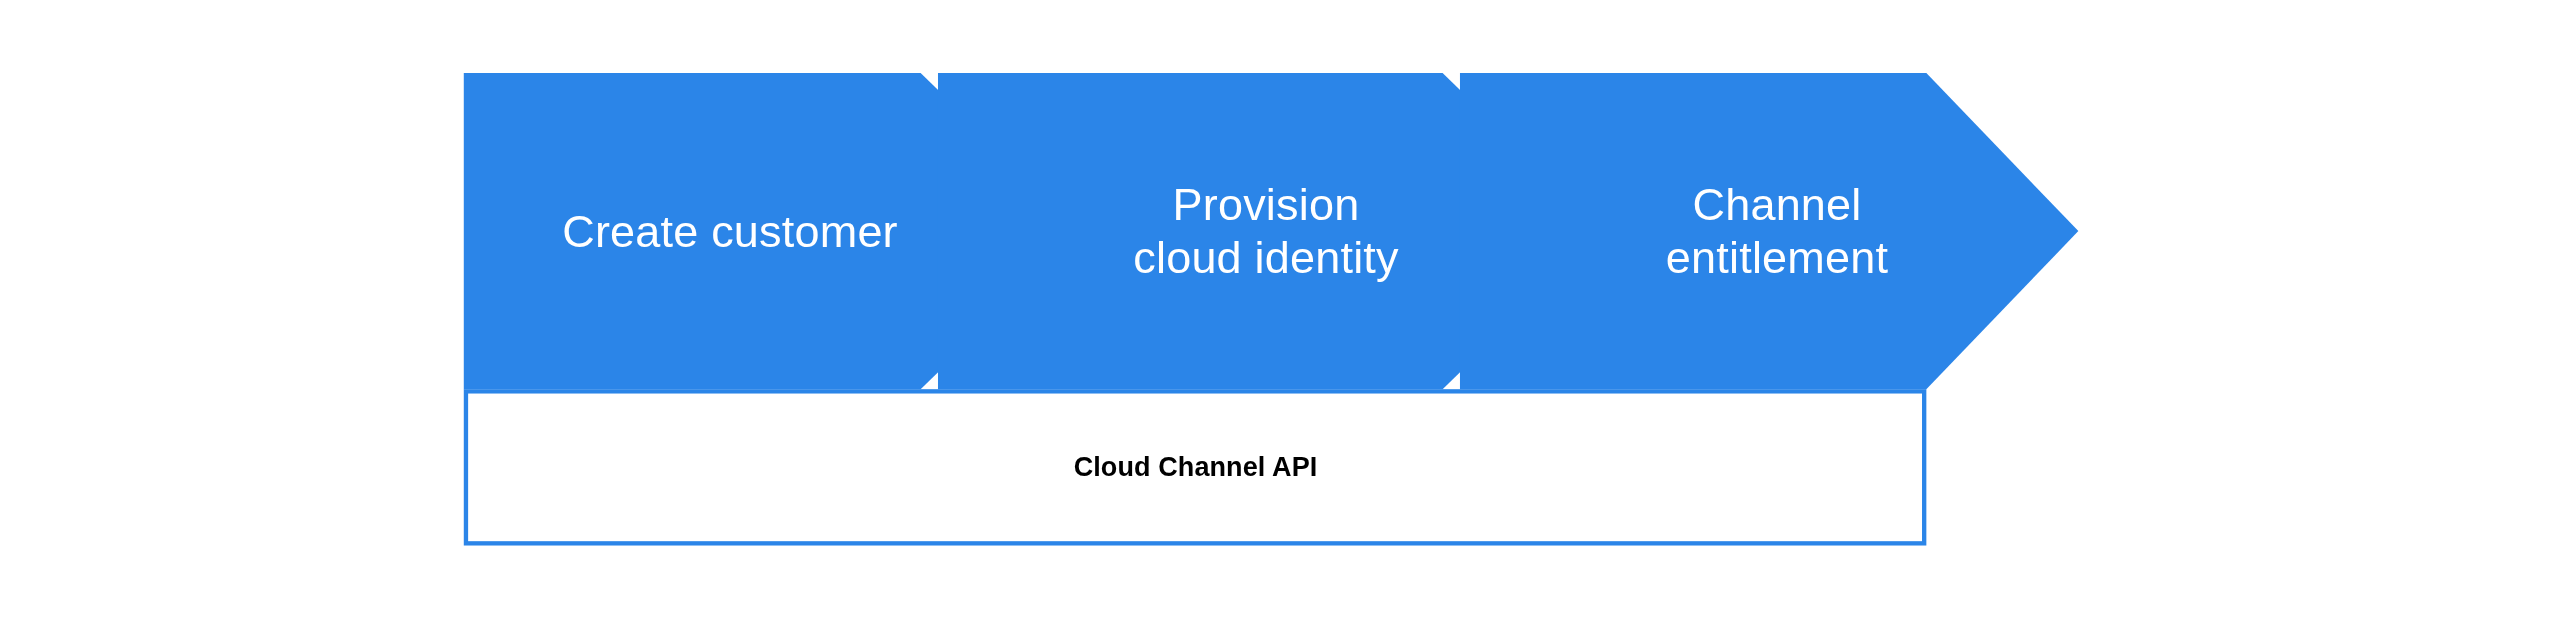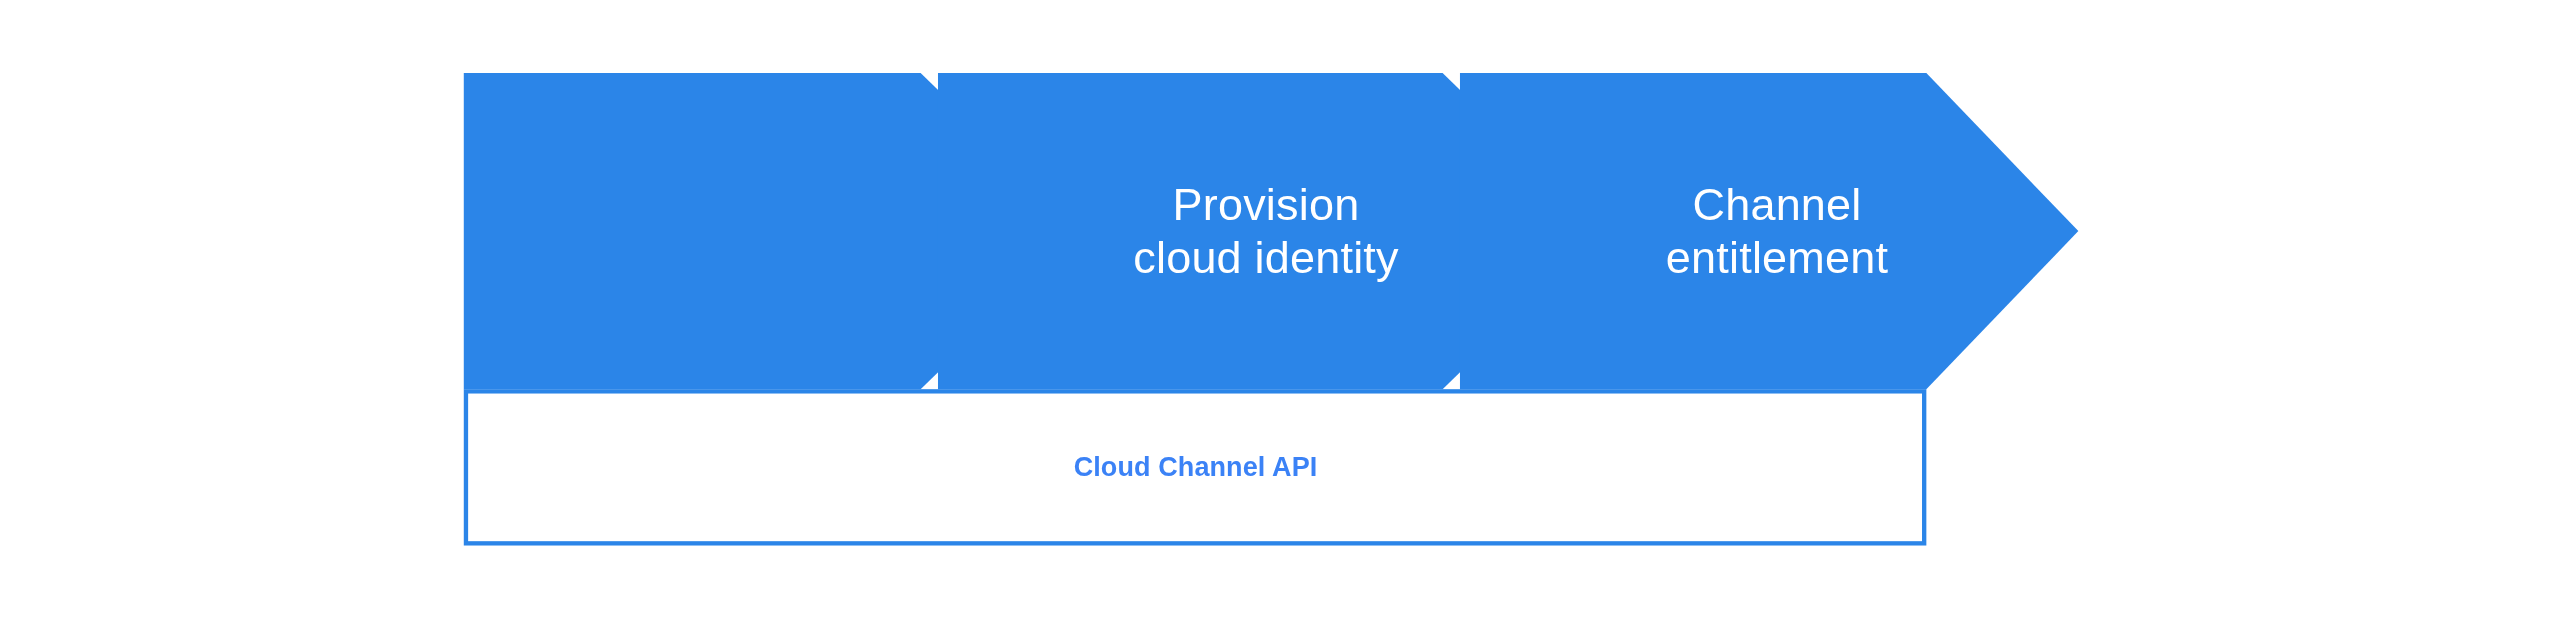--- a/index.html
+++ b/index.html
@@ -54,21 +54,21 @@
 
   .platform-label {
     position: absolute;
     left: 464px;
     top: 389px;
     width: 1463px;
     height: 156px;
     display: flex;
     align-items: center;
     justify-content: center;
-    color: #3b82f6;
+    color: #000000;
     font-size: 27px;
     font-weight: 700;
     letter-spacing: 0.1px;
     pointer-events: none;
   }
 </style>
 </head>
 <body>
 
 <div id="canvas">
@@ -79,20 +79,21 @@
 
       <polygon fill="#2b85e8" points="534,84 1060,84 1247,266 1060,448 534,448"></polygon>
 
       <polygon fill="#2b85e8" points="1080,84 1661,84 1848,266 1661,448 1080,448"></polygon>
 
       <polygon fill="#2b85e8" points="1681,84 2218,84 2393,266 2218,448 1681,448"></polygon>
 
       <rect x="536.5" y="450.5" width="1679" height="175" fill="#ffffff" stroke="#2b85e8" stroke-width="5"></rect>
     </svg>
 
+    <div class="step-label" id="step-label-0">Create customer</div>
 
     <div class="step-label" id="step-label-1">Provision
 cloud identity</div>
 
     <div class="step-label" id="step-label-2">Channel
 entitlement</div>
 
     <div class="platform-label">Cloud Channel API</div>
 
   </div>

